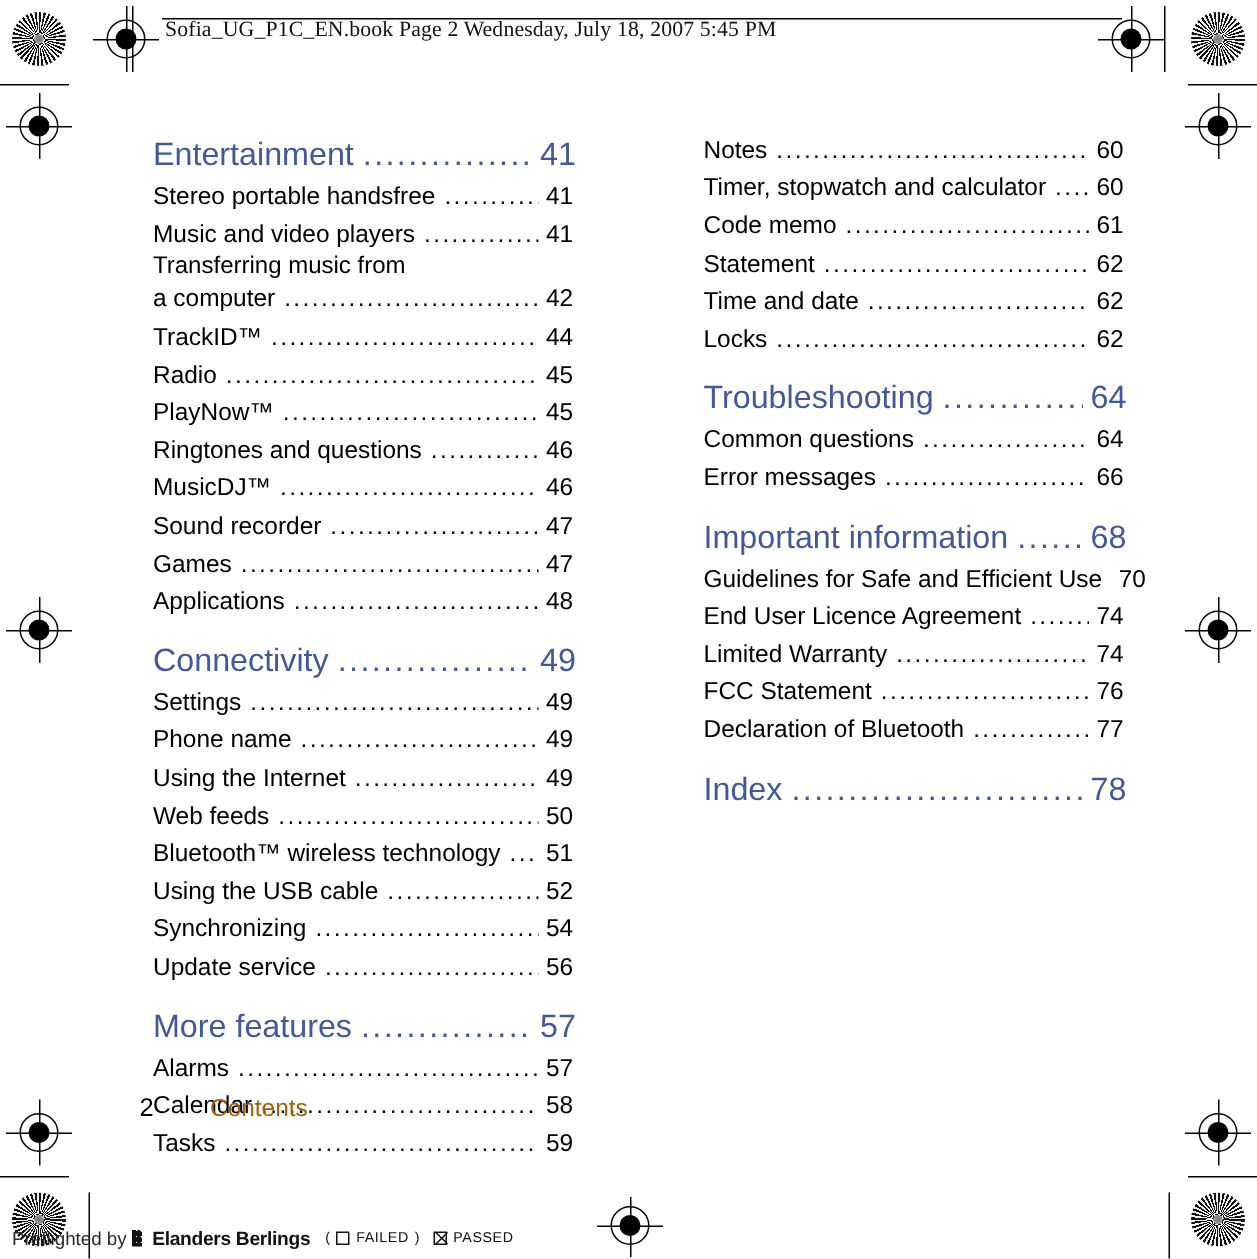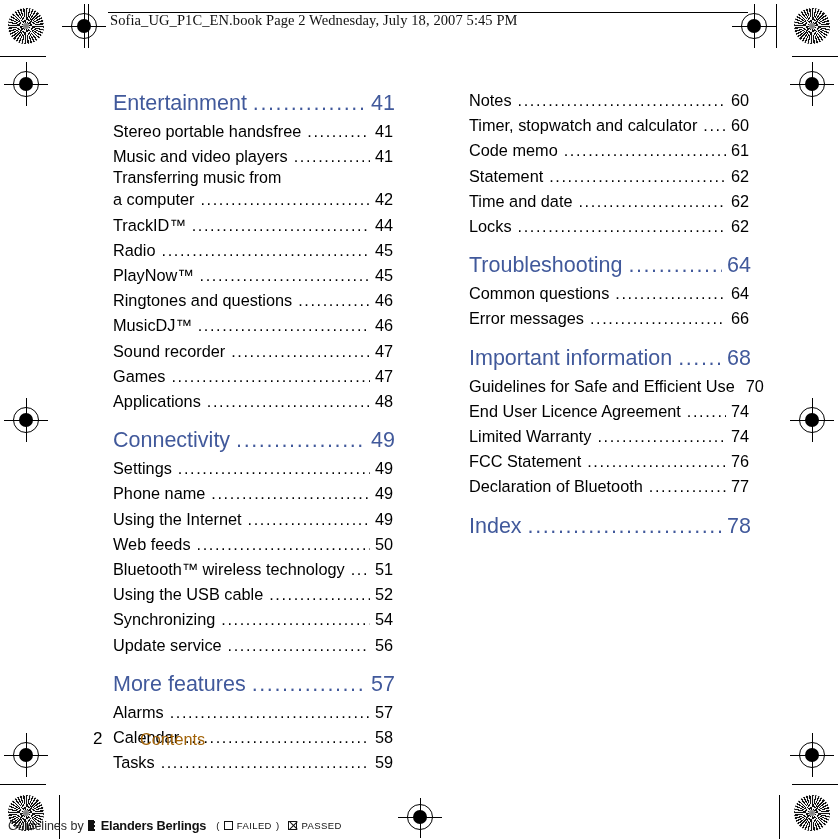--- a/index.html
+++ b/index.html
@@ -62,21 +62,21 @@
     width: 640px;
     height: 1.3px;
     background: #000;
   }
 
   
   .col {
     position: absolute;
     top: 88px;
   }
-  .col-left  { left: 113px; width: 288px; }
+  .col-left  { left: 102px; width: 288px; }
   .col-right { left: 469px; width: 288px; }
 
   .toc-row {
     display: flex;
     align-items: baseline;
     width: 100%;
     white-space: nowrap;
   }
 
   
@@ -482,21 +482,21 @@
       <span class="label">Index</span>
       <span class="leader"></span>
       <span class="pg">78</span>
     </div>
   </div>
 
 <div class="page-number">2</div>
 <div class="page-footer-label">Contents</div>
 
 <div class="preflight">
-  <span class="pf-text">Guidelines by</span>
+  <span class="pf-text">Preflighted by</span>
   <span class="pf-logo"></span>
   <span class="pf-brand">Elanders Berlings</span>
   <span class="pf-status">
     <span>(</span>
     <span class="chk"></span>
     <span>FAILED</span>
     <span>)</span>
     <span class="chk marked" style="margin-left:5px;"></span>
     <span>PASSED</span>
   </span>

